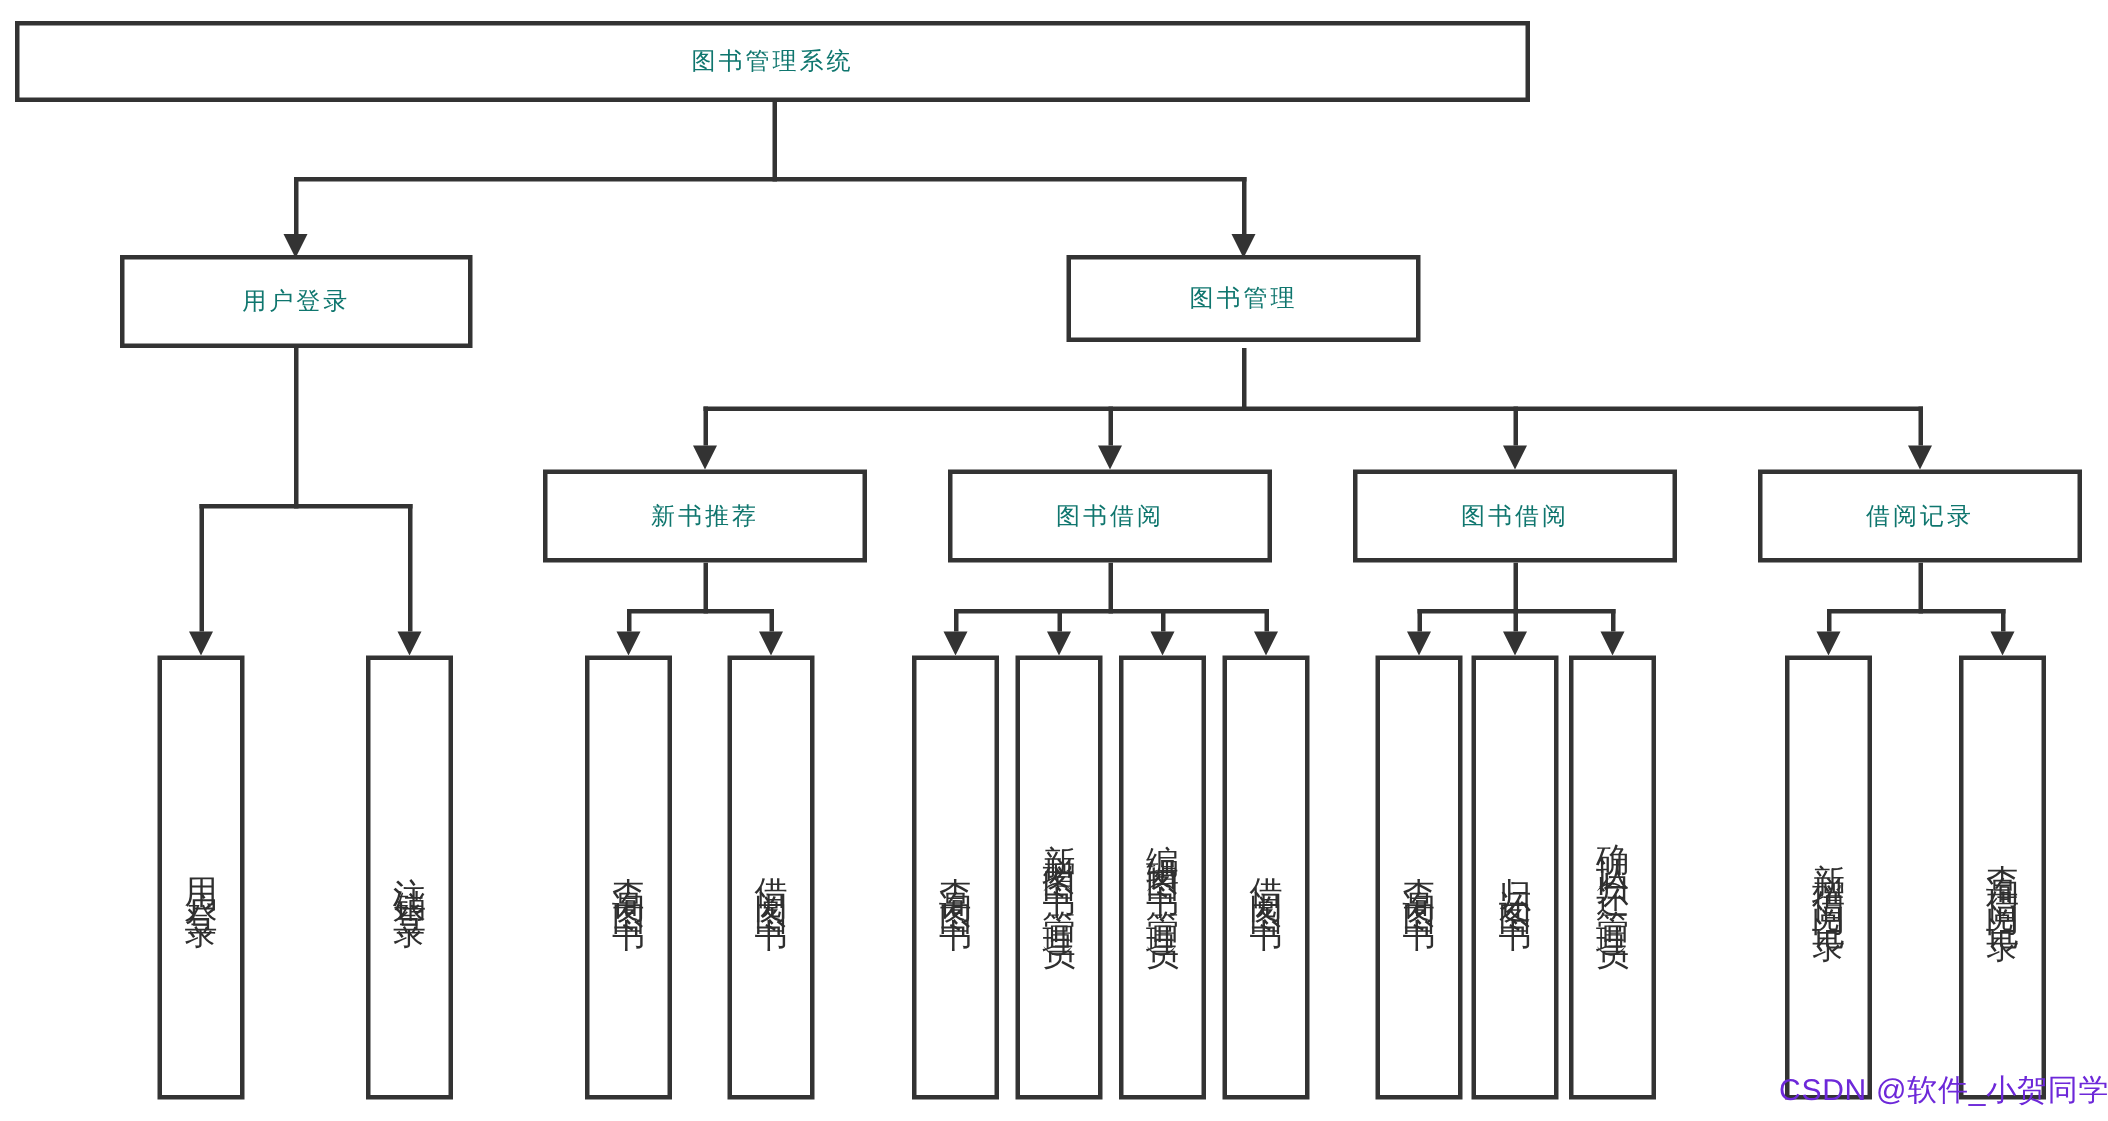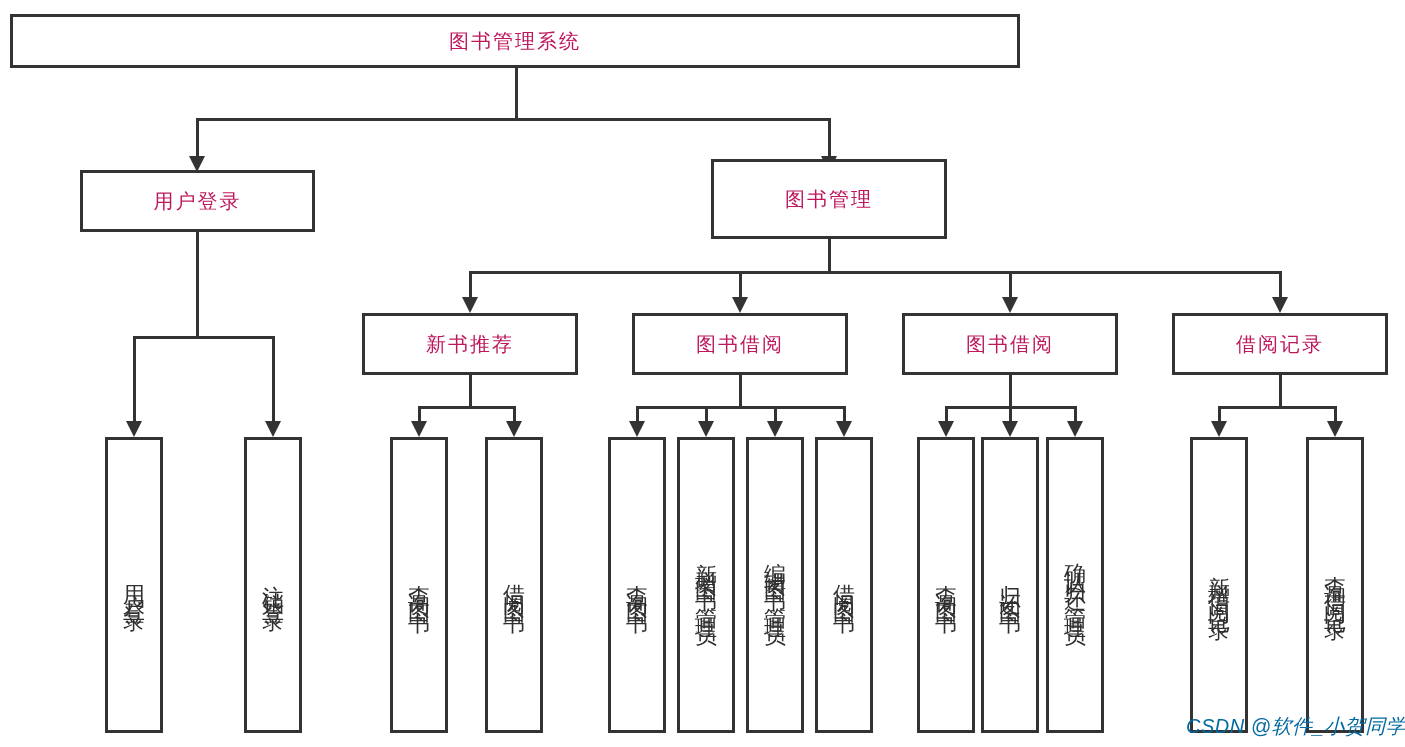--- a/index.html
+++ b/index.html
@@ -18,22 +18,22 @@
     position: absolute;
     box-sizing: border-box;
     background: #ffffff;
     border: 3px solid #333333;
     display: flex;
     align-items: center;
     justify-content: center;
     z-index: 2;
   }
   .node .hlabel {
-    font-size: 20px;
-    color: #be185d;
+    font-size: 16px;
+    color: #0f766e;
     letter-spacing: 2px;
     white-space: nowrap;
   }
   .leaf {
     position: absolute;
     box-sizing: border-box;
     width: 58px;
     height: 296px;
     top: 437px;
     background: #ffffff;
@@ -63,40 +63,39 @@
     border-top: 16px solid #333333;
     z-index: 1;
   }
 
   
   .watermark {
     position: absolute;
     left: 1186px;
     top: 713px;
     font-size: 20px;
-    color: #0369a1;
+    color: #6d28d9;
     letter-spacing: 0.5px;
     white-space: nowrap;
     z-index: 10;
-    font-style: italic;
   }
 </style>
 </head>
 <body>
 
 <div class="canvas">
 
   <div class="node" style="left:10px; top:14px; width:1010px; height:54px;">
     <span class="hlabel">图书管理系统</span>
   </div>
 
   <div class="node" style="left:80px; top:170px; width:235px; height:62px;">
     <span class="hlabel">用户登录</span>
   </div>
-  <div class="node" style="left:711px; top:159px; width:236px; height:80px;text-align:center;">
+  <div class="node" style="left:711px; top:170px; width:236px; height:58px;text-align:center;">
     <span class="hlabel">图书管理</span>
   </div>
 
   <div class="node" style="left:632px; top:313px; width:216px; height:62px;">
     <span class="hlabel">图书借阅</span>
   </div>
   <div class="node" style="left:362px; top:313px; width:216px; height:62px;">
     <span class="hlabel">新书推荐</span>
   </div>
   <div class="node" style="left:902px; top:313px; width:216px; height:62px;">

